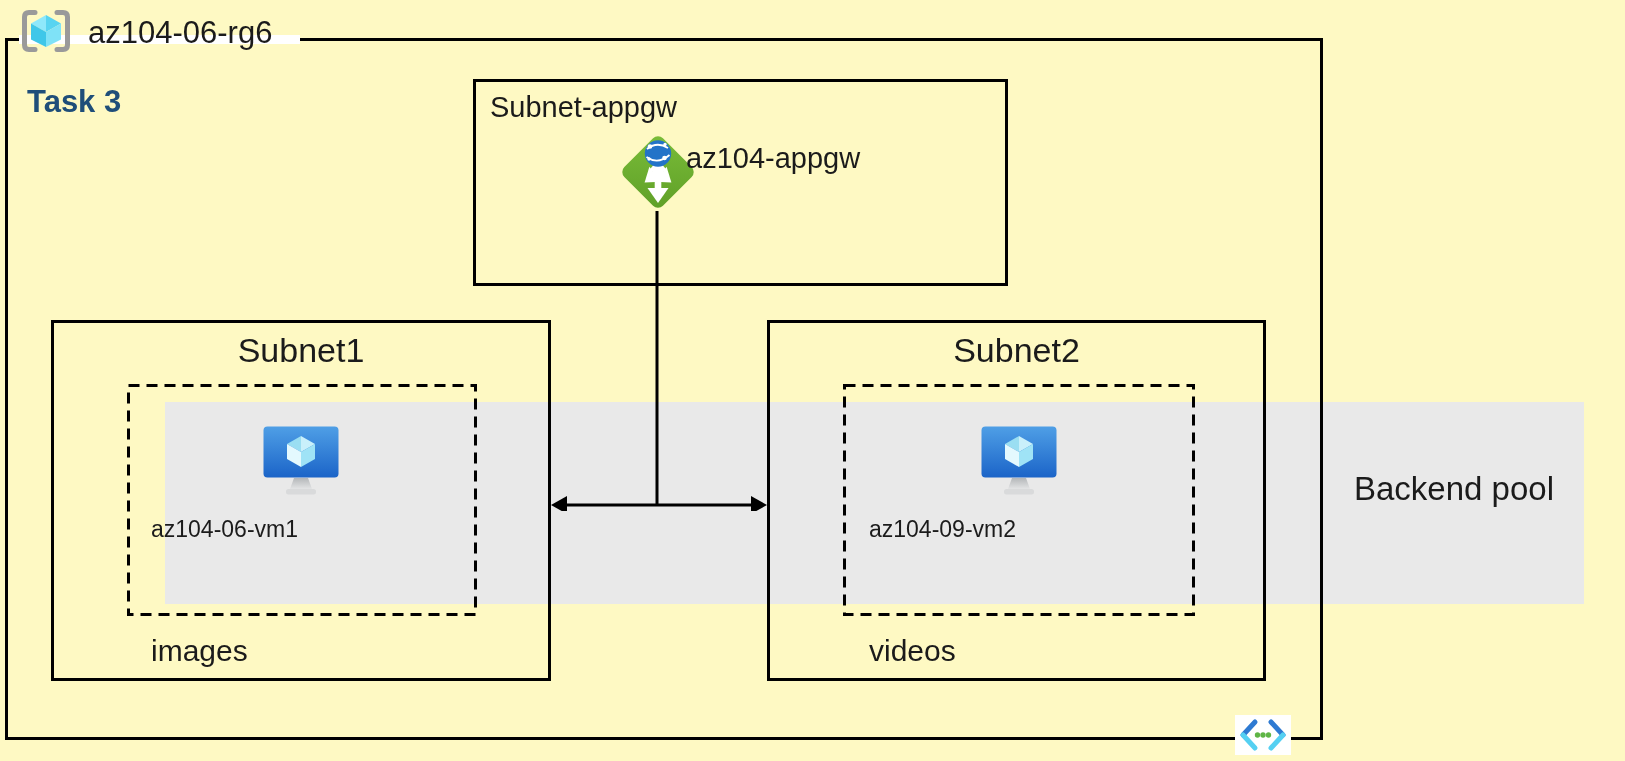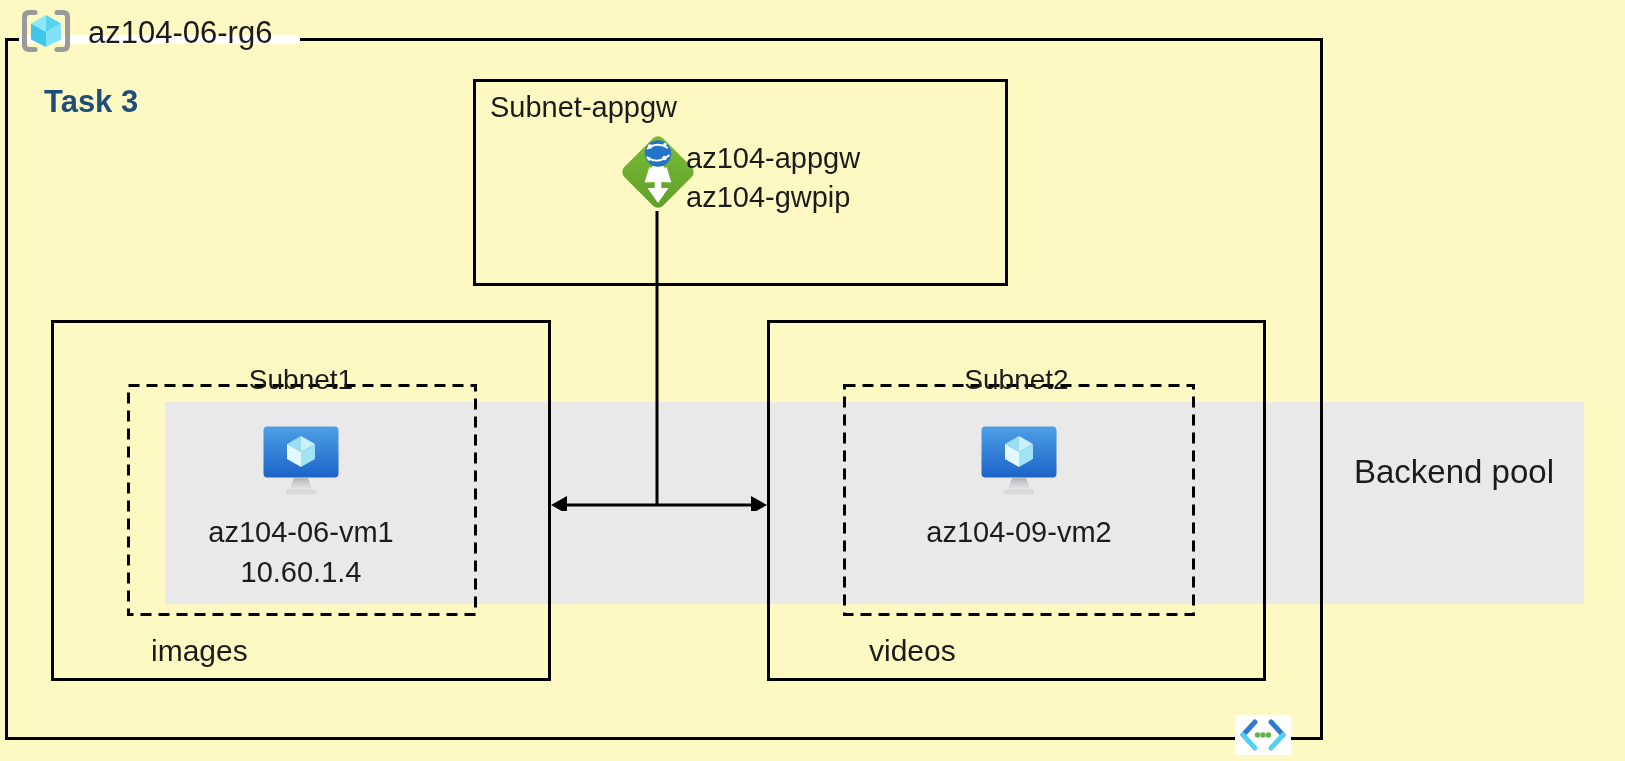--- a/index.html
+++ b/index.html
@@ -7,48 +7,48 @@
     position:relative; width:1625px; height:761px; background:#fef9c3;
     font-family:"Liberation Sans", sans-serif; color:#1b1b1b; overflow:hidden;padding-left:20px;
   }
   .abs { position:absolute; }
   .band { left:165px; top:402px; width:1419px; height:202px; background:#e9e9e9; z-index:0; }
   .box { border:3px solid #000; box-sizing:border-box; background:transparent; z-index:2; }
   .rg-box { left:5px; top:38px; width:1318px; height:702px; z-index:1; }
   .rg-border-gap { left:19px; top:35px; width:281px; height:9px; background:#fff; z-index:2; }
   .rg-icon { left:20px; top:8px; z-index:3; }
   .rg-title { left:88px; top:14px; font-size:31px; line-height:1.2; z-index:3; }
-  .task-label { left:44px; top:84px; font-size:31px; font-weight:bold; color:#1f4e79; z-index:3; }
+  .task-label { left:27px; top:84px; font-size:31px; font-weight:bold; color:#1f4e79; z-index:3; }
 
   .appgw-box { left:473px; top:79px; width:535px; height:207px; }
   .appgw-label { left:490px; top:91px; font-size:29px; z-index:3;text-align:center; }
   .appgw-icon { left:618px; top:132px; z-index:3; }
   .appgw-lines { left:686px; top:139px; font-size:29px; line-height:39px; z-index:3; }
 
   .connector { left:549px; top:211px; z-index:2; }
 
   .subnet1-box { left:51px; top:320px; width:500px; height:361px; }
   .subnet2-box { left:767px; top:320px; width:499px; height:361px; }
-  .subnet-title { font-size:28px; text-align:center; z-index:3;margin-top:33px; }
+  .subnet-title { font-size:34px; text-align:center; z-index:3; }
   .subnet1-title { left:51px; top:331px; width:500px; }
   .subnet2-title { left:767px; top:331px; width:499px;text-align:center; }
   .dashed-box { z-index:2; }
   .vm-icon { z-index:3; }
   .vm1-icon { left:263px; top:426px; }
   .vm2-icon { left:981px; top:426px; }
-  .vm-text { width:300px; text-align:center; font-size:29px; z-index:3; }
+  .vm-text { width:300px; text-align:left; font-size:23px; z-index:3; }
   .vm1-name { left:151px; top:516px; }
   .vm1-ip   { left:151px; top:556px; }
   .vm2-name { left:869px; top:516px; }
   .vm2-ip   { left:869px; top:556px; }
   .share-label { width:300px; text-align:left; font-size:30px; z-index:3; }
   .images-label { left:151px; top:634px; }
   .videos-label { left:869px; top:634px; }
 
-  .backend-pool-label { left:1323px; top:453px; width:262px; text-align:center; font-size:33px; z-index:1; }
+  .backend-pool-label { left:1323px; top:470px; width:262px; text-align:center; font-size:33px; z-index:1; }
   .vnet-icon { left:1235px; top:715px; z-index:4; }
 </style>
 </head>
 <body>
 
 <div class="canvas">
 
   <div class="abs band"></div>
 
   <div class="abs box rg-box"></div>
@@ -93,21 +93,20 @@
     <path d="M29 17 Q39 9 50 16" stroke="#ffffff" stroke-width="1.8" fill="none"></path>
     <path d="M28.5 25 Q40 33 51.5 23" stroke="#ffffff" stroke-width="1.8" fill="none"></path>
     <circle cx="32" cy="14.5" r="2.3" fill="#fff"></circle>
     <circle cx="46.5" cy="26" r="2.3" fill="#fff"></circle>
     <circle cx="47" cy="12.5" r="1.7" fill="#fff"></circle>
     <circle cx="31" cy="27" r="1.7" fill="#fff"></circle>
   </svg>
 
   <div class="abs appgw-lines">
     <div>az104-appgw</div>
-    <div>az104-gwpip</div>
   </div>
 
   <svg class="abs connector" width="220" height="300" viewBox="0 0 220 300">
     <line x1="108" y1="0" x2="108" y2="294" stroke="#000" stroke-width="3"></line>
     <line x1="16" y1="294" x2="204" y2="294" stroke="#000" stroke-width="3"></line>
     <polygon points="2,294 18,285 18,303" fill="#000"></polygon>
     <polygon points="218,294 202,285 202,303" fill="#000"></polygon>
   </svg>
 
   <div class="abs box subnet1-box"></div>
@@ -129,21 +128,20 @@
     </defs>
     <rect x="0.5" y="0.5" width="75" height="51" rx="4" fill="url(#scr1)"></rect>
     <polygon points="38,10 24,18 38,26" fill="#9adef2"></polygon>
     <polygon points="38,10 52,18 38,26" fill="#c9f0fb"></polygon>
     <polygon points="24,18 38,26 38,41 24,33" fill="#e4f9fe"></polygon>
     <polygon points="52,18 38,26 38,41 52,33" fill="#9fe3f6"></polygon>
     <polygon points="31,52 45,52 49,63 27,63" fill="url(#std1)"></polygon>
     <rect x="23" y="63" width="30" height="5.5" rx="2.5" fill="#d9dadb"></rect>
   </svg>
   <div class="abs vm-text vm1-name">az104-06-vm1</div>
-  <div class="abs vm-text vm1-ip">10.60.1.4</div>
   <div class="abs share-label images-label">images</div>
 
   <div class="abs box subnet2-box"></div>
   <div class="abs subnet-title subnet2-title">Subnet2</div>
   <svg class="abs dashed-box" style="left:843px;top:384px" width="352" height="232">
     <rect x="1.5" y="1.5" width="349" height="229" fill="none" stroke="#000" stroke-width="3" stroke-dasharray="11 7"></rect>
   </svg>
 
   <svg class="abs vm-icon vm2-icon" width="76" height="71" viewBox="0 0 76 71">
     <rect x="0.5" y="0.5" width="75" height="51" rx="4" fill="url(#scr1)"></rect>

